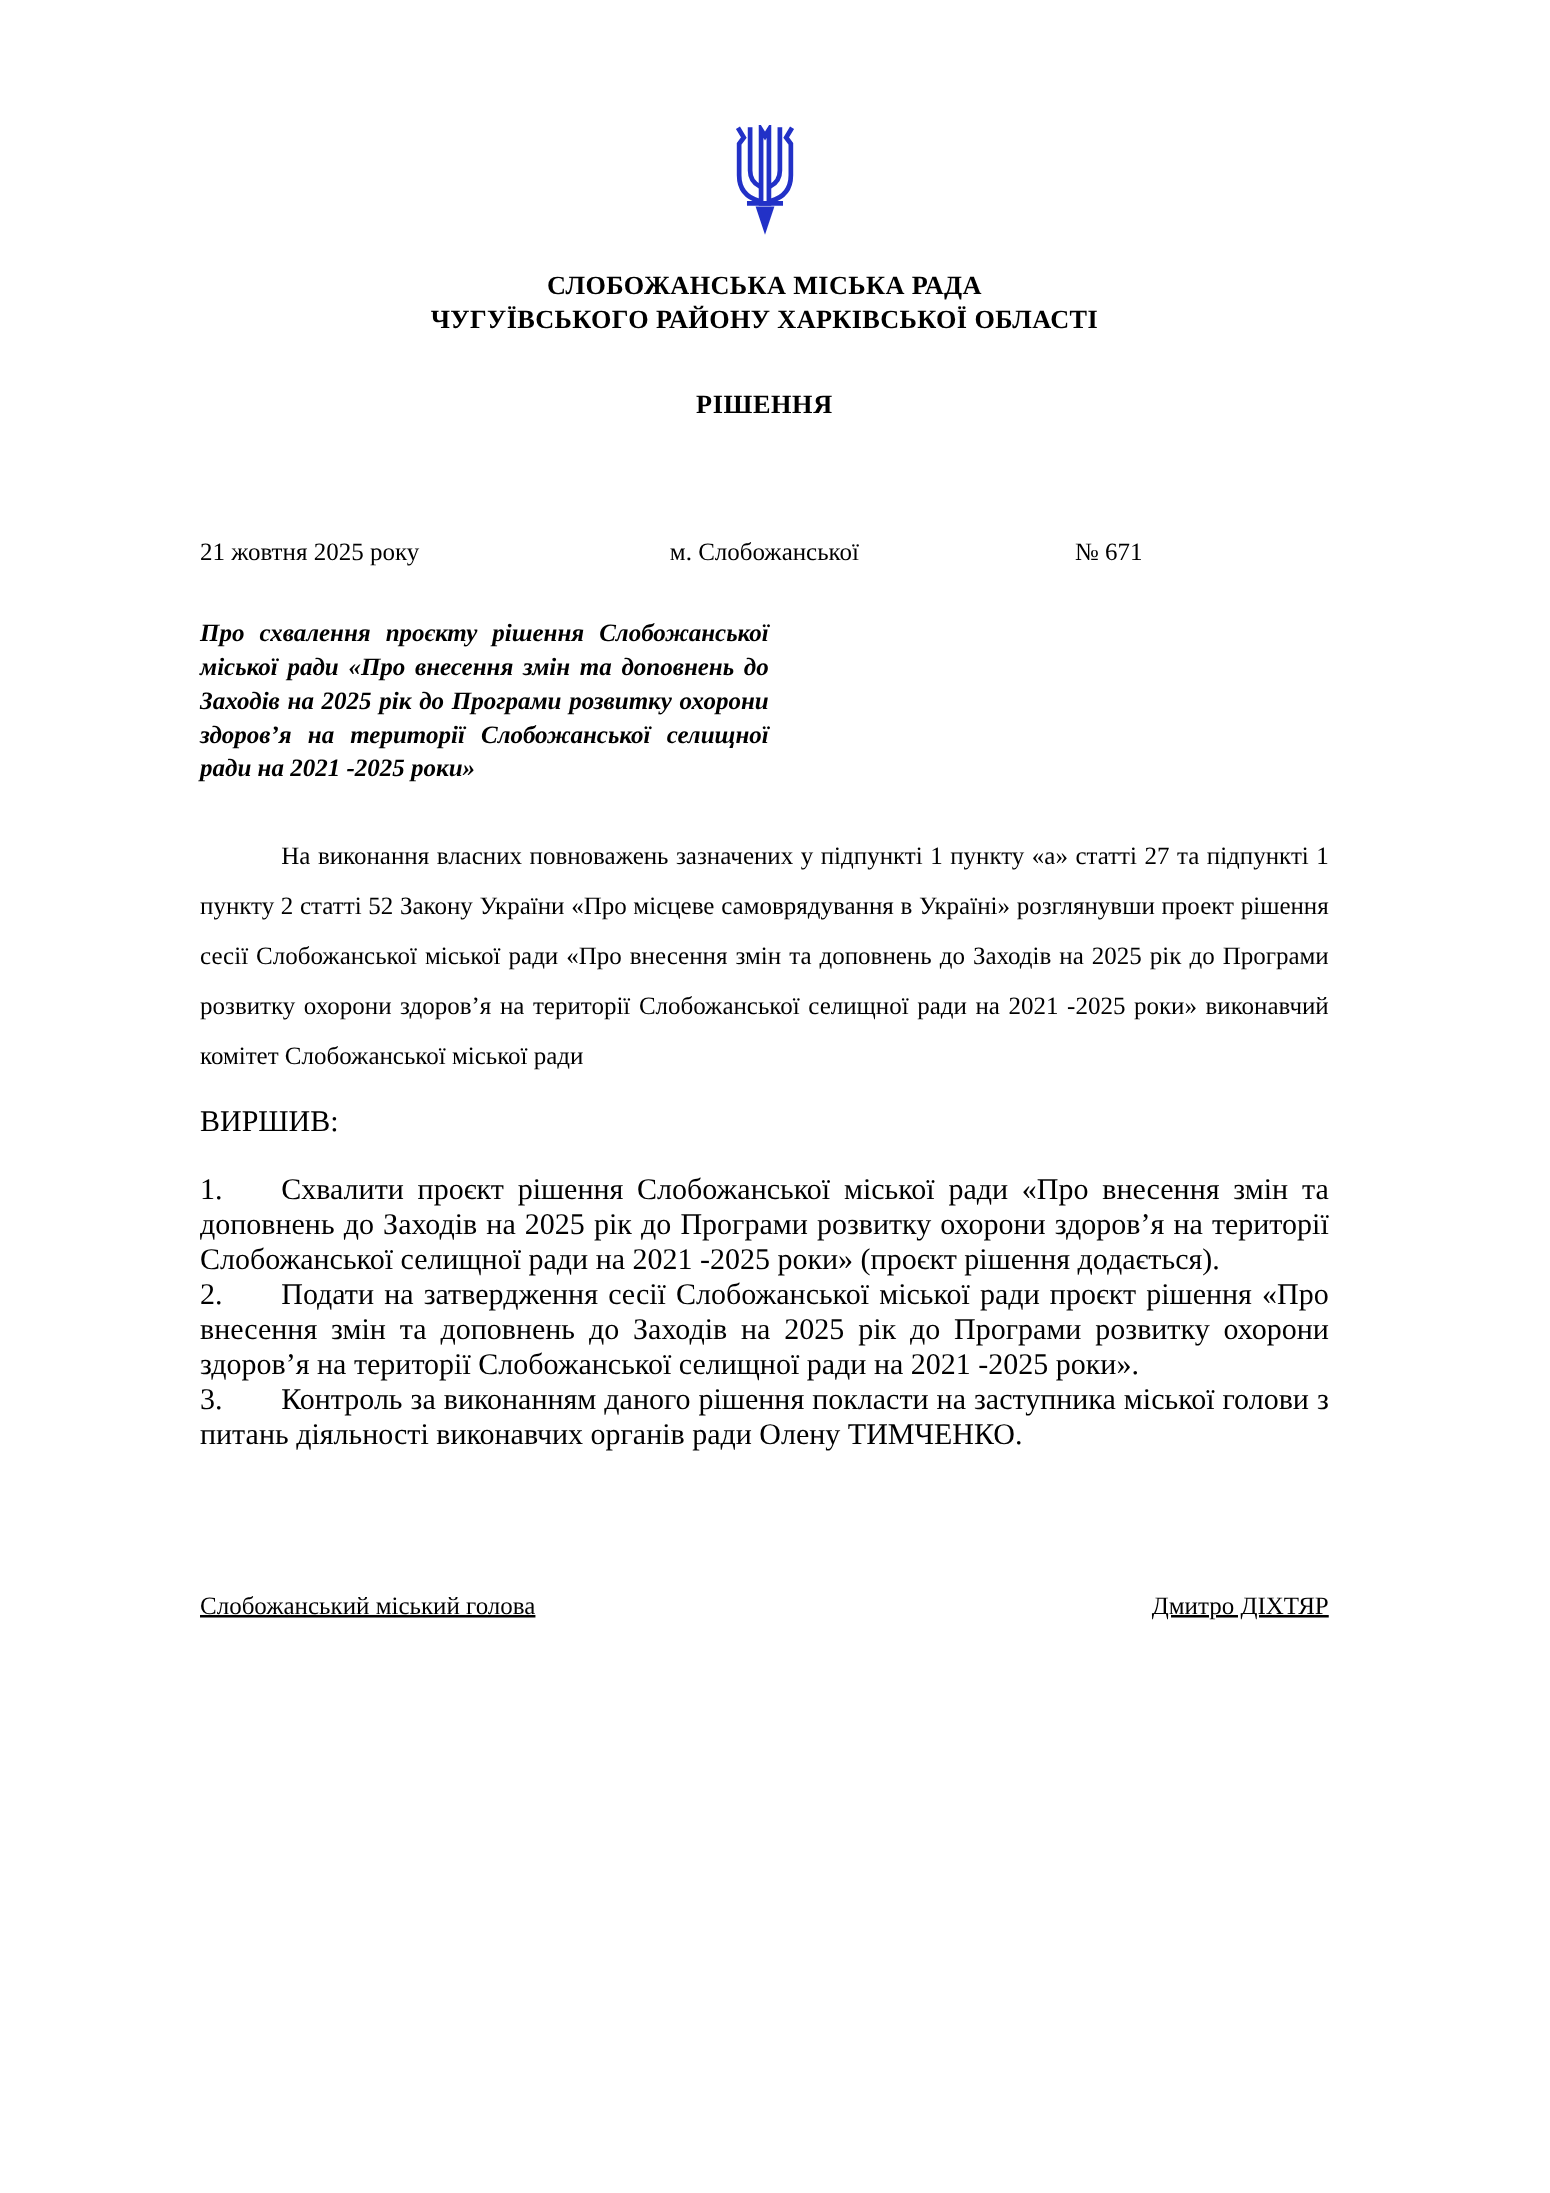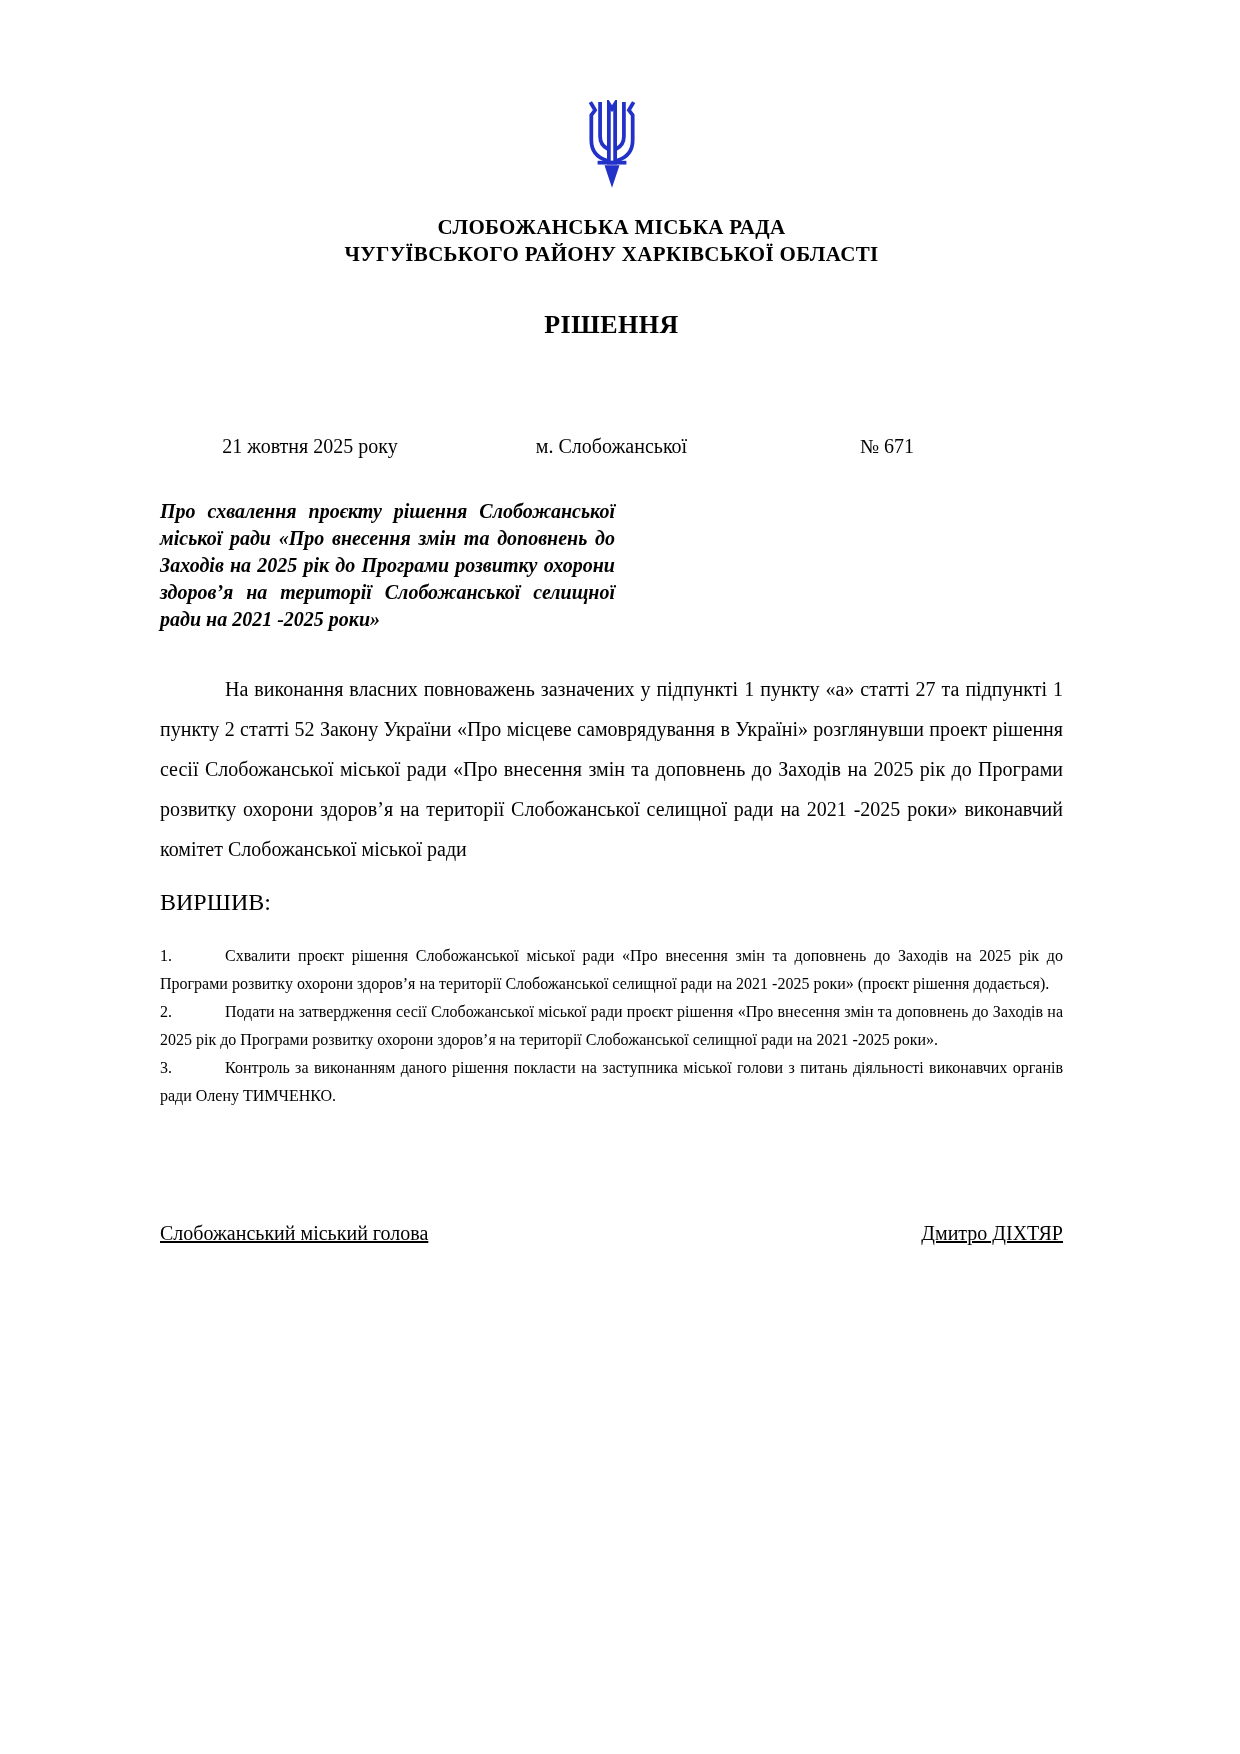--- a/index.html
+++ b/index.html
@@ -30,32 +30,32 @@
   .org-header {
     text-align: center;
     font-weight: bold;
     font-size: 21px;
     line-height: 27px;
     letter-spacing: 0.3px;
   }
   .doc-type {
     text-align: center;
     font-weight: bold;
-    font-size: 26px;
+    font-size: 21px;
     margin-top: 42px;
     letter-spacing: 0.5px;
   }
   .date-row {
     display: flex;
     justify-content: space-between;
     align-items: baseline;
     font-size: 20px;
     margin-top: 48px;
   }
-  .date-row .col-left  { width: 300px; text-align: center; }
+  .date-row .col-left  { width: 300px; text-align: left; }
   .date-row .col-center{ flex: 1; text-align: center; }
   .date-row .col-right { width: 300px; text-align: center; padding-right: 52px; box-sizing: border-box; margin-top: 47px; }
   .subject {
     margin-top: 40px;
     width: 455px;
     font-weight: bold;
     font-size: 20px;
     line-height: 27px;
     text-align: justify;
     font-style: italic;
@@ -66,21 +66,21 @@
     line-height: 40px;
     text-align: justify;
     text-indent: 65px;
   }
   .resolved {
     margin-top: 16px;
     font-size: 24px;
   }
   .items {
     margin-top: 26px;
-    font-size: 16px;
+    font-size: 24px;
     line-height: 28px;
   }
   .item {
     margin: 0;
     text-align: justify;
   }
   .item-num {
     display: inline-block;
     width: 65px;
   }

